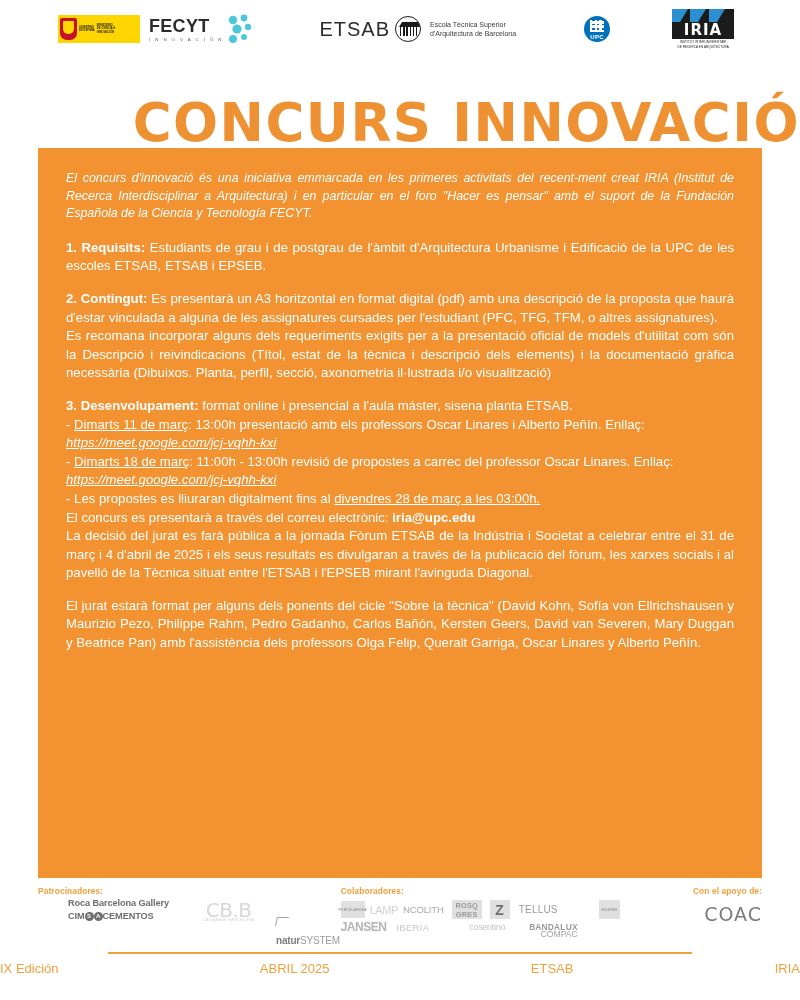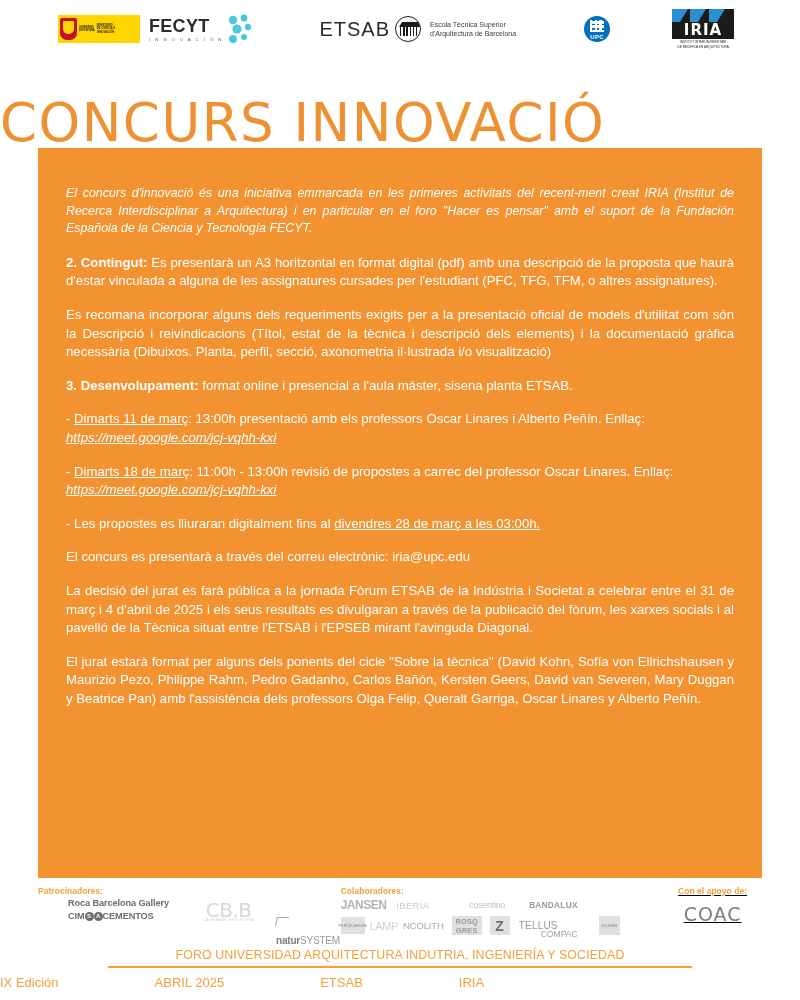--- a/index.html
+++ b/index.html
@@ -119,57 +119,56 @@
   .iria-mark { width: 62px; height: 30px; position: relative; }
   .iria-sub {
     font-size: 3px; color: #1a1a1a; text-align: center;
     line-height: 1.5; margin-top: 1px; letter-spacing: .1px;
   }
 
   
   .title {
     position: absolute;
     left: 0; top: 96px; width: 800px;
-    text-align: left;
+    text-align: right;
     font-size: 53px;
     line-height: 1;
-    font-weight: 400;
+    font-weight: 700;
     color: #EE9133;
     letter-spacing: 1.5px;
     font-family: "DejaVu Sans", sans-serif;
     white-space: nowrap;
   }
 
   
   .panel {
     position: absolute;
     left: 38px; top: 148px;
     width: 724px; height: 730px;
     background: #F29230;
     padding: 22px 28px 0 28px;
   }
   .body-txt {
     color: #ffffff;
     font-size: 13.2px;
     line-height: 18.6px;
     text-align: justify;
     font-family: "Liberation Sans", sans-serif;
-    margin-top: 15px;
   }
   .intro {
     font-style: italic;
     font-size: 12.4px;
     line-height: 17.6px;
     margin-bottom: 16px;
   }
   .sec { margin-bottom: 14px; }
   .sec b, .lead { font-weight: bold; color: #ffffff; }
   .u { text-decoration: underline; }
   .lnk { font-style: italic; text-decoration: underline; }
-  .mail { font-weight: normal; }
+  .mail { font-weight: bold; }
   .nojust { text-align: left; }
   .tight { margin-bottom: 0; }
 
   
   .sponsors {
     position: absolute;
     left: 38px; top: 886px;
     width: 724px; height: 60px;
     display: flex;
     align-items: flex-start;
@@ -187,21 +186,21 @@
   }
   .sp-box {
     background: #e0e0e0; color: #9a9a9a;
     font-size: 8px; font-weight: bold;
     display: flex; align-items: center; justify-content: center;
     letter-spacing: .2px;
   }
   .sp-light { font-size: 9.5px; color: #c9c9c9; letter-spacing: .3px; white-space: nowrap; }
   .col-patro { width: 300px; }
   .col-colab { width: 318px; margin-left: 6px; }
-  .col-apoyo { width: 100px; margin-left: 8px; text-align: center; text-decoration: underline; }
+  .col-apoyo { width: 100px; margin-left: 8px; text-align: right; }
   .coac {
     font-size: 19px; color: #7c7c7c; letter-spacing: 1px;
     font-family: "DejaVu Sans", sans-serif; margin-top: 7px;
   }
   .cimsa-dot {
     display: inline-block; width: 9px; height: 9px; border-radius: 50%;
     background: #6d6d6d; color: #fff; font-size: 6px;
     line-height: 9px; text-align: center; vertical-align: middle;
   }
   .cbb {
@@ -226,21 +225,21 @@
     text-align: center;
     font-size: 12.4px;
     color: #F0A03C;
     letter-spacing: .1px;
   }
   .bottom-rule {
     width: 584px; height: 2px; background: #F0A03C;
     margin: 4px auto 0 auto;
   }
   .bottom-row {
-    display: flex; justify-content: flex-start; gap: 96px;
+    display: flex; justify-content: space-between; gap: 96px;
     margin-top: 7px;
     font-size: 13px; color: #F0A03C;
   }
 </style>
 </head>
 <body>
 
 <div class="page">
 
   <div class="logo-strip">
@@ -306,20 +305,23 @@
       </div>
     </div>
   </div>
 
   <div class="title">CONCURS INNOVACIÓ</div>
 
   <div class="panel">
 
     <div class="body-txt intro">El concurs d'innovació és una iniciativa emmarcada en les primeres activitats del recent-ment creat IRIA (Institut de Recerca Interdisciplinar a Arquitectura) i en particular en el foro "Hacer es pensar" amb el suport de la Fundación Española de la Ciencia y Tecnología FECYT.</div>
 
+    <div class="body-txt sec">
+      <b>1. Requisits:</b><span> Estudiants de grau i de postgrau de l'àmbit d'Arquitectura Urbanisme i Edificació de la UPC de les escoles ETSAB, ETSAB i EPSEB.</span>
+    </div>
 
     <div class="body-txt tight">
       <b>2. Contingut:</b><span> Es presentarà un A3 horitzontal en format digital (pdf) amb una descripció de la proposta que haurà d'estar vinculada a alguna de les assignatures cursades per l'estudiant (PFC, TFG, TFM, o altres assignatures).</span>
     </div>
     <div class="body-txt sec">Es recomana incorporar alguns dels requeriments exigits per a la presentació oficial de models d'utilitat com són la Descripció i reivindicacions (Títol, estat de la tècnica i descripció dels elements) i la documentació gràfica necessària (Dibuixos. Planta, perfil, secció, axonometria il·lustrada i/o visualització)</div>
 
     <div class="body-txt nojust tight">
       <b>3. Desenvolupament:</b><span> format online i presencial a l'aula máster, sisena planta ETSAB.</span>
     </div>
 
@@ -364,49 +366,48 @@
         <div class="cbb-sub">CAIXABANK BARCELONA</div>
       </div>
       <div style="position:absolute; left:238px; top:26px;">
         <span class="roof"></span>
         <span class="natur"><span style="font-weight:bold;color:#7d7d7d">natur</span><span>SYSTEM</span></span>
       </div>
     </div>
 
     <div class="sp-col col-colab">
       <div class="sp-head">Colaboradores:</div>
-      <div class="sp-row" style="gap:10px; margin-top:1px;">
-        <span style="font-size:12px;font-weight:bold;color:#b4b4b4;letter-spacing:-.5px">JANSEN</span>
-        <span class="sp-light">IBERIA</span>
-        <span style="font-size:9px;color:#c4c4c4;margin-left:30px;letter-spacing:-.3px">cosentino</span>
-        <span style="font-size:8.4px;font-weight:bold;color:#9a9a9a;margin-left:14px;letter-spacing:.2px">BANDALUX</span>
-      </div>
       <div class="sp-row" style="gap:5px; margin-top:4px;">
         <span class="sp-box" style="width:24px;height:17px;font-size:3.4px">PORCELANOSA</span>
         <span style="font-size:11px;color:#d2d2d2;letter-spacing:-.4px">LAMP</span>
         <span style="font-size:9.6px;color:#a8a8a8;letter-spacing:-.2px">NCOLITH</span>
         <span class="sp-box" style="width:30px;height:19px;flex-direction:column;font-size:7.4px;line-height:9px;margin-left:3px">
           <span>ROSQ</span>
           <span>GRES</span>
         </span>
         <span class="sp-box" style="width:20px;height:19px;font-size:14px;color:#6f6f6f;margin-left:3px">Z</span>
         <span style="font-size:10px;color:#9a9a9a;margin-left:4px;letter-spacing:.2px">TELLUS</span>
         <span style="font-size:8.6px;color:#a0a0a0;margin-left:-28px;margin-top:15px;position:absolute;left:228px;top:28px">COMPAC</span>
         <span class="sp-box" style="width:21px;height:19px;font-size:4px;margin-left:36px">SILKEN</span>
       </div>
+      <div class="sp-row" style="gap:10px; margin-top:1px;">
+        <span style="font-size:12px;font-weight:bold;color:#b4b4b4;letter-spacing:-.5px">JANSEN</span>
+        <span class="sp-light">IBERIA</span>
+        <span style="font-size:9px;color:#c4c4c4;margin-left:30px;letter-spacing:-.3px">cosentino</span>
+        <span style="font-size:8.4px;font-weight:bold;color:#9a9a9a;margin-left:14px;letter-spacing:.2px">BANDALUX</span>
+      </div>
     </div>
 
     <div class="sp-col col-apoyo">
       <div class="sp-head">Con el apoyo de:</div>
       <div class="coac">COAC</div>
     </div>
   </div>
 
   <div class="bottom">
-    <div class="bottom-title">FORO UNIVERSIDAD ARQUITECTURA INDUTRIA, INGENIERÍA Y SOCIEDAD</div>
     <div class="bottom-rule"></div>
     <div class="bottom-row">
       <span>IX Edición</span>
       <span>ABRIL 2025</span>
       <span>ETSAB</span>
       <span>IRIA</span>
     </div>
   </div>
 
 </div>

